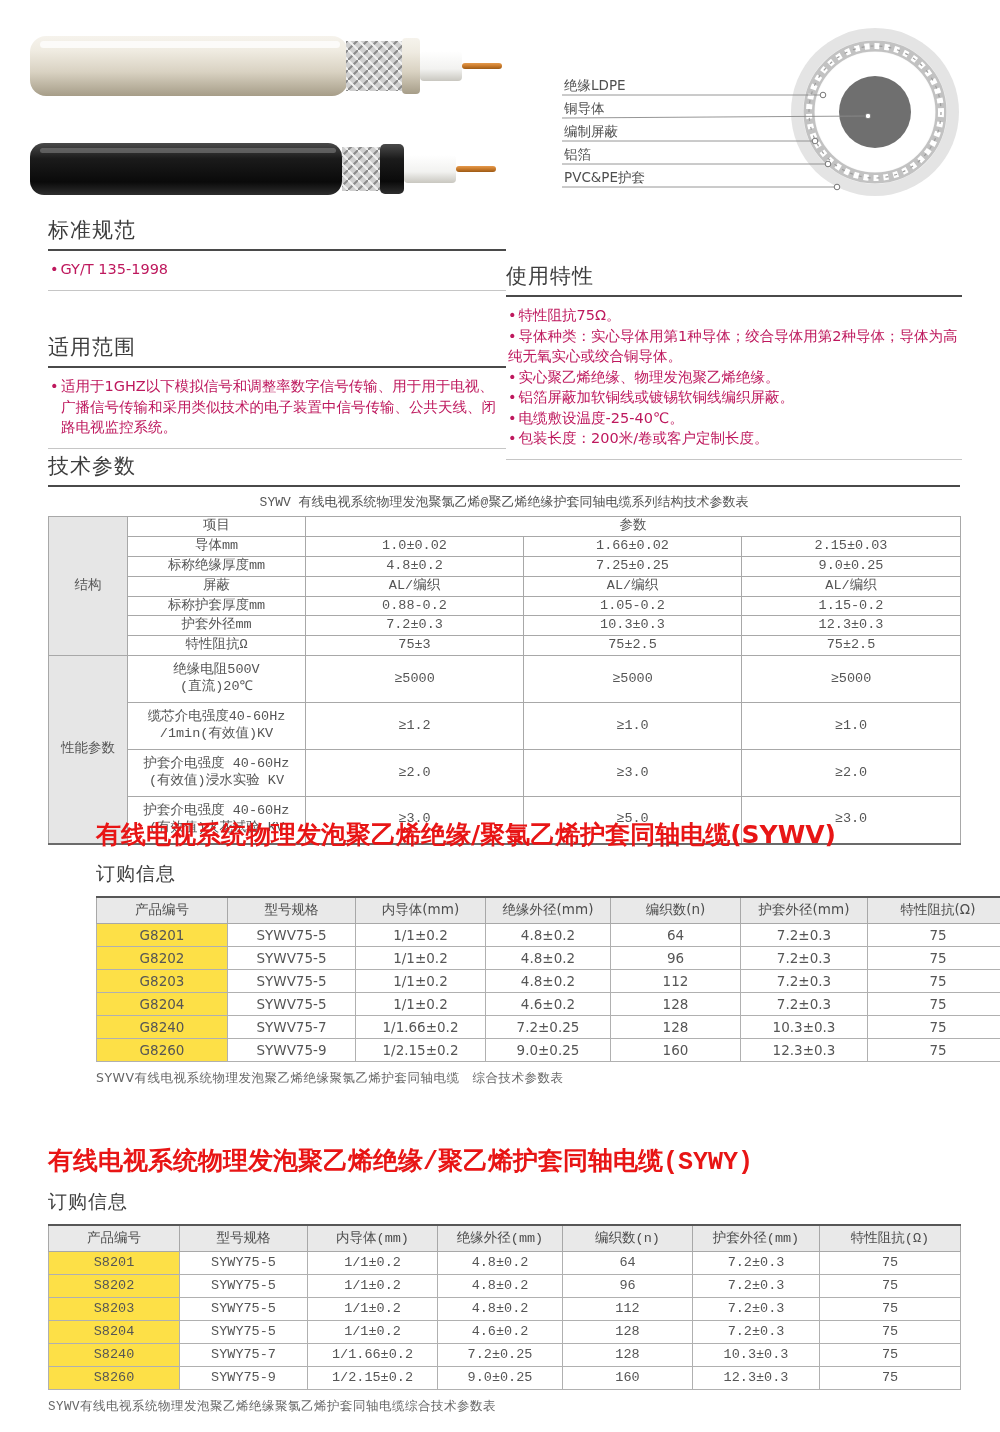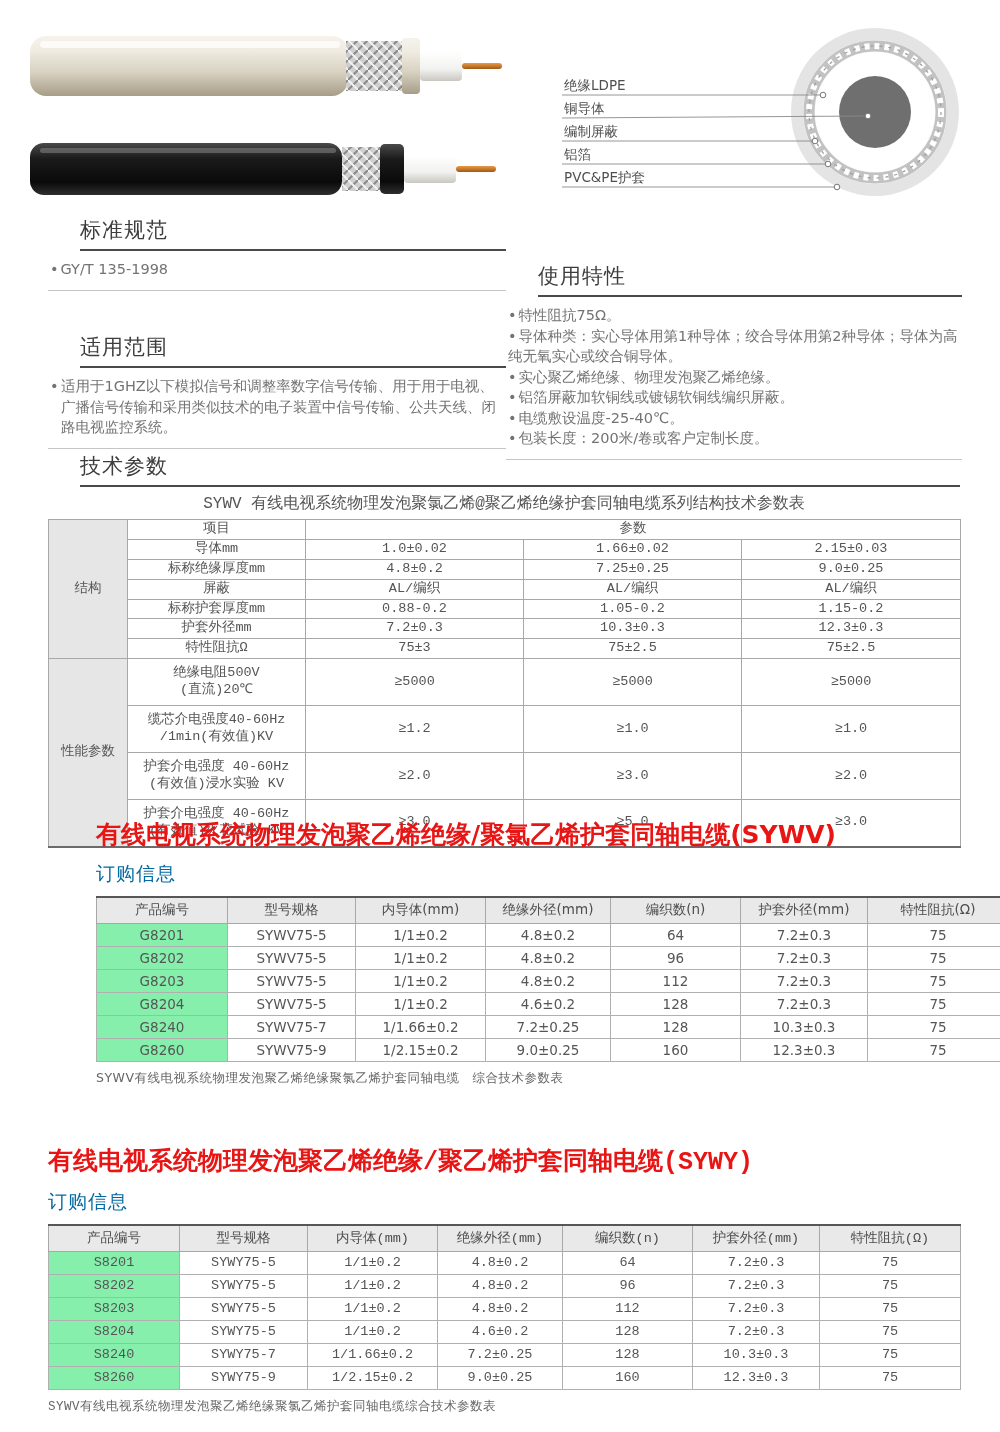--- a/index.html
+++ b/index.html
@@ -7,53 +7,53 @@
   .page {
     position:relative; width:1000px; height:1432px; background:#ffffff;
     font-family:"DejaVu Sans","Liberation Sans",sans-serif; color:#555;
     overflow:hidden;
   }
   .abs { position:absolute; }
 
   
   .sec-title {
     font-size:21px; font-weight:500; color:#3d3d3d; letter-spacing:1px;
-    padding-bottom:5px; border-bottom:2px solid #4a4a4a;margin-left:32px;
+    padding-bottom:5px; border-bottom:2px solid #4a4a4a;
   }
   .items { padding:8px 2px 10px 2px; border-bottom:1px solid #c6c6c6; }
-  .bullet { font-size:14.5px; line-height:1.42; color:#737373; }
+  .bullet { font-size:14.5px; line-height:1.42; color:#be185d; }
   .bullet::before { content:"•"; margin-right:2px; }
   .scope-p { padding-left:11px; position:relative; }
   .scope-p::before { content:"•"; position:absolute; left:0; top:0; margin:0; }
 
   
-  .tech-caption { text-align:center; font-size:16px; color:#555; padding:6px 0 5px 0; }
+  .tech-caption { text-align:center; font-size:13px; color:#555; padding:6px 0 5px 0; }
   table { border-collapse:collapse; width:100%; table-layout:fixed; }
   .tech-table { border-top:1px solid #9b9b9b; border-bottom:2px solid #6b6b6b; }
   .tech-table td {
     border:1px solid #a8a8a8; text-align:center; vertical-align:middle;
     font-size:13.5px; color:#555; height:15px; padding:1px 3px; line-height:1.25;
   }
   .tech-table td.group { background:#e6e6e6; }
   .tech-table td.perf-label { white-space:pre-line; height:47px; }
   .tech-table td.perf-val { height:47px; }
 
   
   .product-heading { font-size:25px; font-weight:bold; color:#e81515; line-height:1.2; }
-  .order-info { font-size:19px; color:#0369a1; letter-spacing:1px; margin:11px 0 9px 0; }
+  .order-info { font-size:19px; color:#404040; letter-spacing:1px; margin:11px 0 9px 0; }
   .order-table { border-top:2.5px solid #575757; border-bottom:1.5px solid #8a8a8a; }
   .order-table th {
     background:#e9e9e9; font-weight:normal; font-size:13.5px; color:#4d4d4d;
     border:1px solid #a8a8a8; height:26px; padding:1px 2px;
   }
   .order-table td {
     border:1px solid #b0b0b0; font-size:13.5px; color:#555; height:23px;
     text-align:center; padding:1px 2px;
   }
-  .order-table td:first-child { background:#86efac; }
+  .order-table td:first-child { background:#fde047; }
   .table-note { font-size:12.5px; color:#666; margin-top:8px; letter-spacing:0.5px; }
 
   svg text { font-family:"DejaVu Sans","Liberation Sans",sans-serif; }
 </style>
 </head>
 <body>
 
 <div class="page">
 
   <svg class="abs" style="left:28px; top:20px;" width="492" height="100" viewBox="0 0 492 100">

